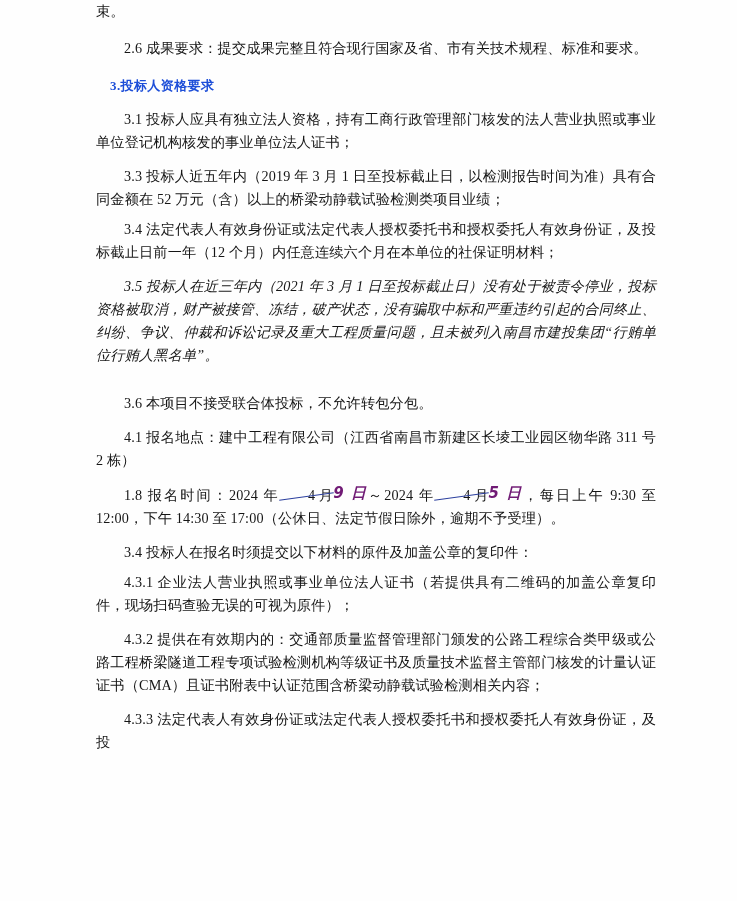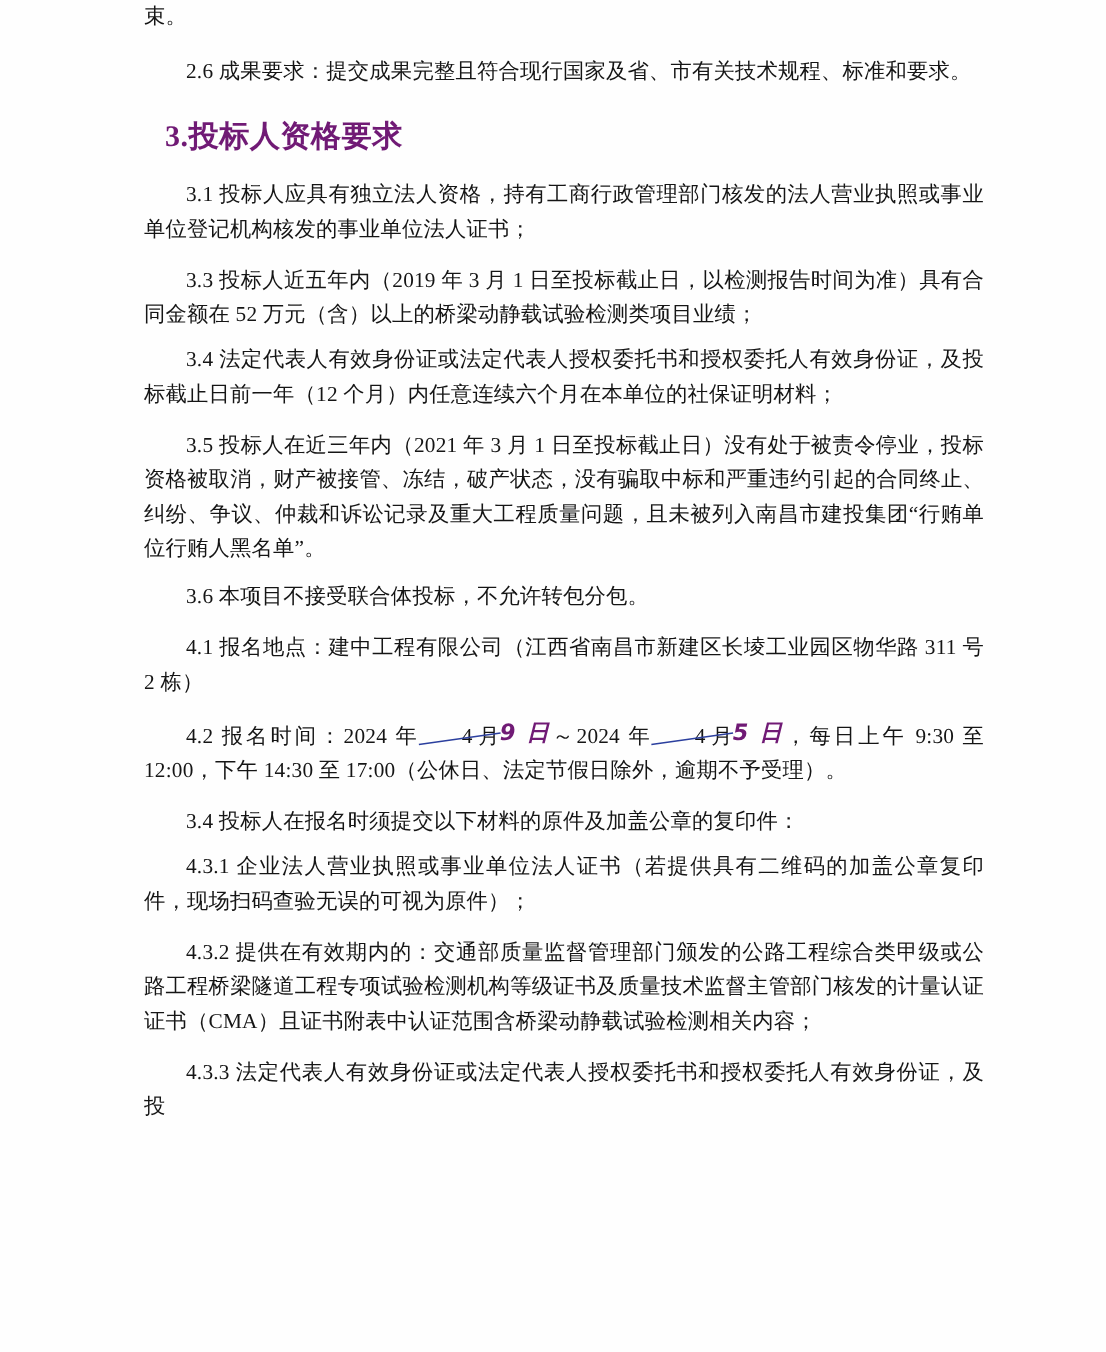--- a/index.html
+++ b/index.html
@@ -39,33 +39,33 @@
     color: #151515;
   }
   .para {
     margin-bottom: 9px;
   }
   .indent {
     text-indent: 28px;
   }
   .heading {
     font-weight: bold;
-    font-size: 20px;
+    font-size: 13px;
     letter-spacing: 0.4px;
     margin: 0;
-    color: #701a75;
+    color: #1d4ed8;
   }
   .heading-block {
     margin-top: 15px;
     margin-bottom: 12px;
     padding-left: 14px;
   }
   .gap-s { margin-bottom: 7px; }
   .gap-m { margin-bottom: 11px; }
-  .gap-l { margin-bottom: 9px; }
+  .gap-l { margin-bottom: 25px; font-style: italic; }
   .first-line {
     margin-bottom: 14px;
   }
   
   .ink {
     color: #701a75;
     font-family: "DejaVu Sans", sans-serif;
     font-weight: bold;
     font-style: italic;
     font-size: 15px;
@@ -108,21 +108,21 @@
 
     <p class="para indent gap-m">3.4 法定代表人有效身份证或法定代表人授权委托书和授权委托人有效身份证，及投标截止日前一年（12 个月）内任意连续六个月在本单位的社保证明材料；</p>
 
     <p class="para indent gap-l">3.5 投标人在近三年内（2021 年 3 月 1 日至投标截止日）没有处于被责令停业，投标资格被取消，财产被接管、冻结，破产状态，没有骗取中标和严重违约引起的合同终止、纠纷、争议、仲裁和诉讼记录及重大工程质量问题，且未被列入南昌市建投集团“行贿单位行贿人黑名单”。</p>
 
     <p class="para indent gap-m">3.6 本项目不接受联合体投标，不允许转包分包。</p>
 
 
     <p class="para indent gap-m">4.1 报名地点：建中工程有限公司（江西省南昌市新建区长堎工业园区物华路 311 号 2 栋）</p>
 
-    <p class="para indent gap-m"><span>4.2 报名时间：2024 年</span><span class="ink-strike">4 月</span><span class="ink">9 日</span><span>～2024 年</span><span class="ink-strike">4 月</span><span class="ink">5 日</span><span>，每日上午 9:30 至 12:00，下午 14:30 至 17:00（公休日、法定节假日除外，逾期不予受理）。</span></p>
+    <p class="para indent gap-m"><span>1.8 报名时间：2024 年</span><span class="ink-strike">4 月</span><span class="ink">9 日</span><span>～2024 年</span><span class="ink-strike">4 月</span><span class="ink">5 日</span><span>，每日上午 9:30 至 12:00，下午 14:30 至 17:00（公休日、法定节假日除外，逾期不予受理）。</span></p>
 
     <p class="para indent gap-s">3.4 投标人在报名时须提交以下材料的原件及加盖公章的复印件：</p>
 
     <p class="para indent gap-m">4.3.1 企业法人营业执照或事业单位法人证书（若提供具有二维码的加盖公章复印件，现场扫码查验无误的可视为原件）；</p>
 
     <p class="para indent gap-m">4.3.2 提供在有效期内的：交通部质量监督管理部门颁发的公路工程综合类甲级或公路工程桥梁隧道工程专项试验检测机构等级证书及质量技术监督主管部门核发的计量认证证书（CMA）且证书附表中认证范围含桥梁动静载试验检测相关内容；</p>
 
     <p class="para indent">4.3.3 法定代表人有效身份证或法定代表人授权委托书和授权委托人有效身份证，及投</p>
 
   </div>

